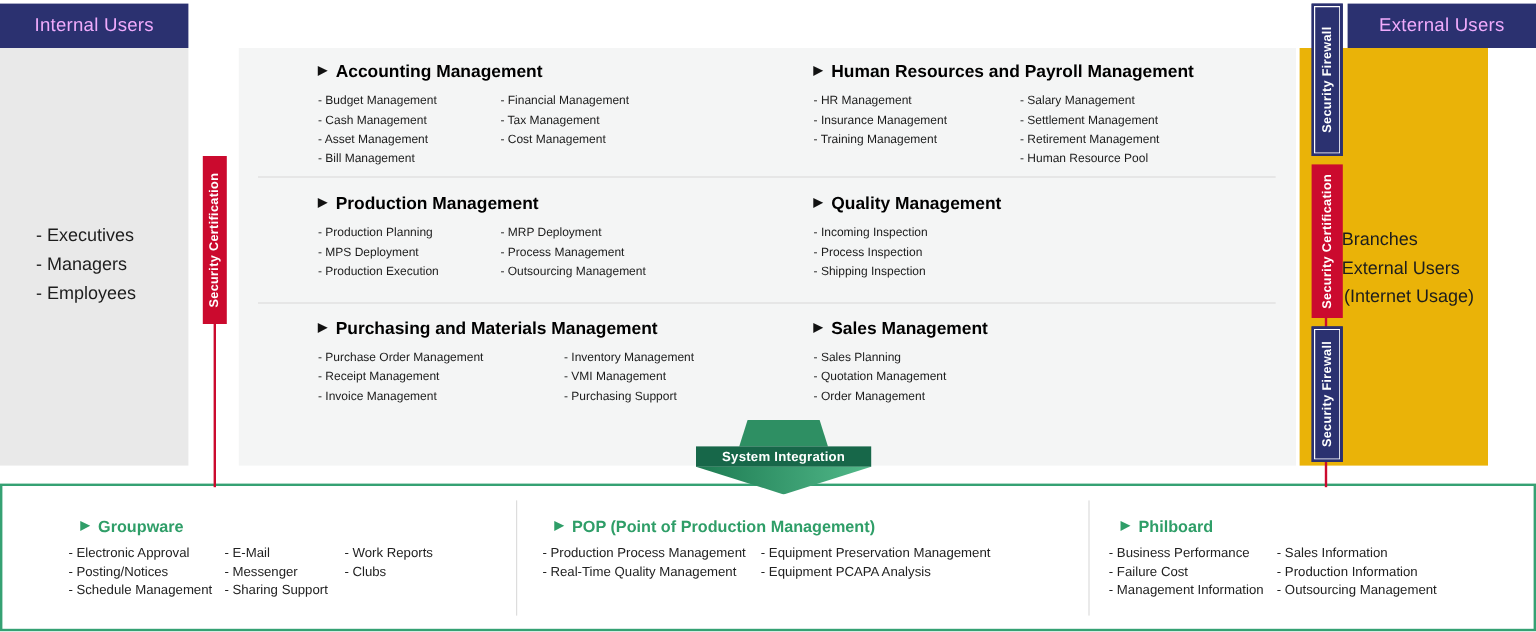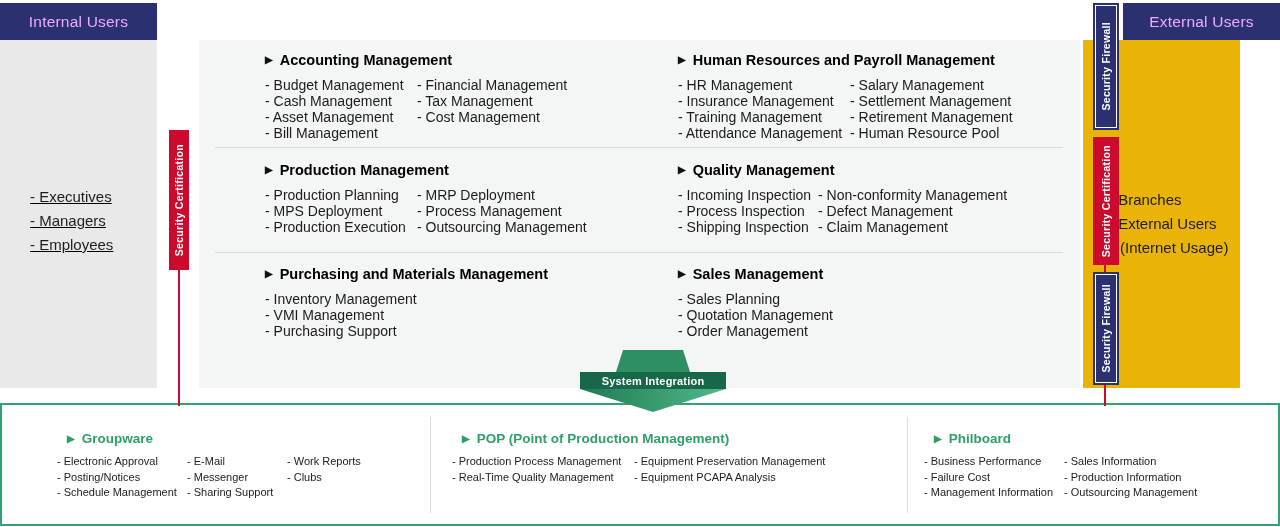--- a/index.html
+++ b/index.html
@@ -14,32 +14,32 @@
 
   
   .hdr{position:absolute;top:3px;height:37px;display:flex;align-items:center;justify-content:center;
        background:var(--navy);color:#f0abfc;font-size:15.5px;letter-spacing:.2px;}
   #hdr-left{left:0;width:157px;}
   #hdr-center{left:199px;width:881px;font-size:16px;}
   #hdr-right{left:1123px;width:157px;}
 
   
   .panel-body{position:absolute;top:40px;height:348px;}
-  #body-left{left:0;width:157px;background:#e9e9e9;padding:145px 0 0 30px;text-decoration:underline;}
+  #body-left{left:0;width:157px;background:#e9e9e9;padding:145px 0 0 30px;}
   #body-right{left:1083px;width:157px;background:#eab308;padding:148px 0 0 26px;}
   #body-center{left:199px;width:881px;background:#f4f5f5;}
   .side-list .li{font-size:15px;line-height:24px;color:#1d1d1d;white-space:nowrap;}
   #body-right .li:nth-child(3){padding-left:11px;}
 
   
   .module{position:absolute;color:#1b1b1b;}
   .mtitle{display:flex;align-items:center;gap:7px;font-size:14.5px;font-weight:bold;color:#000;margin-bottom:9px;}
   .tri{font-size:10px;line-height:1;color:#111;}
   .cols{display:flex;}
-  .col .li{font-size:14px;line-height:16px;white-space:nowrap;}
+  .col .li{font-size:10px;line-height:16px;white-space:nowrap;}
   .m0 .col1{width:152px}.m1 .col1{width:172px}.m2 .col1{width:152px}
   .m3 .col1{width:140px}.m4 .col1{width:205px}.m5 .col1{width:167px}
   .divider{position:absolute;left:16px;width:848px;height:1px;background:#dcdcdc;}
   #div1{top:107px}#div2{top:212px}
   #m0{left:66px;top:12px}#m1{left:479px;top:12px}
   #m2{left:66px;top:122px}#m3{left:479px;top:122px}
   #m4{left:66px;top:226px}#m5{left:479px;top:226px}
 
   
   .vbar{position:absolute;display:flex;align-items:center;justify-content:center;z-index:3;}
@@ -121,21 +121,20 @@
     <div class="module m1" id="m1">
       <div class="mtitle">
         <span class="tri">▶</span>
         <span>Human Resources and Payroll Management</span>
       </div>
       <div class="cols">
         <div class="col col1">
             <div class="li">- HR Management</div>
             <div class="li">- Insurance Management</div>
             <div class="li">- Training Management</div>
-            <div class="li">- Attendance Management</div>
           </div>
         <div class="col">
             <div class="li">- Salary Management</div>
             <div class="li">- Settlement Management</div>
             <div class="li">- Retirement Management</div>
             <div class="li">- Human Resource Pool</div>
           </div>
       </div>
     </div>
 
@@ -162,34 +161,34 @@
       <div class="mtitle">
         <span class="tri">▶</span>
         <span>Quality Management</span>
       </div>
       <div class="cols">
         <div class="col col1">
             <div class="li">- Incoming Inspection</div>
             <div class="li">- Process Inspection</div>
             <div class="li">- Shipping Inspection</div>
           </div>
-        <div class="col">
-            <div class="li">- Non-conformity Management</div>
-            <div class="li">- Defect Management</div>
-            <div class="li">- Claim Management</div>
-          </div>
       </div>
     </div>
 
     <div class="module m4" id="m4">
       <div class="mtitle">
         <span class="tri">▶</span>
         <span>Purchasing and Materials Management</span>
       </div>
       <div class="cols">
+        <div class="col col1">
+            <div class="li">- Purchase Order Management</div>
+            <div class="li">- Receipt Management</div>
+            <div class="li">- Invoice Management</div>
+          </div>
         <div class="col">
             <div class="li">- Inventory Management</div>
             <div class="li">- VMI Management</div>
             <div class="li">- Purchasing Support</div>
           </div>
       </div>
     </div>
 
     <div class="module m5" id="m5">
       <div class="mtitle">

